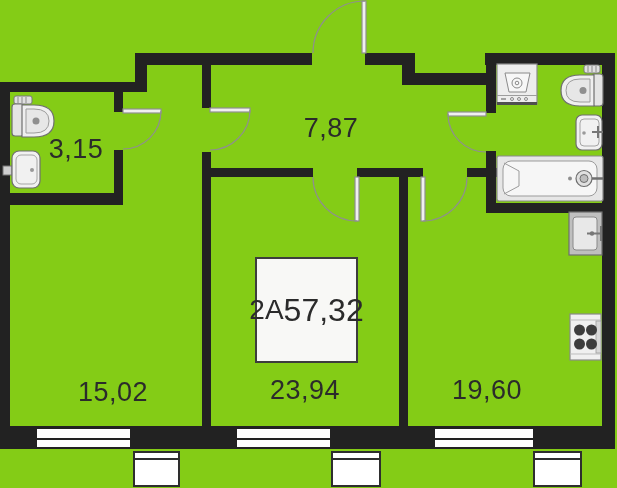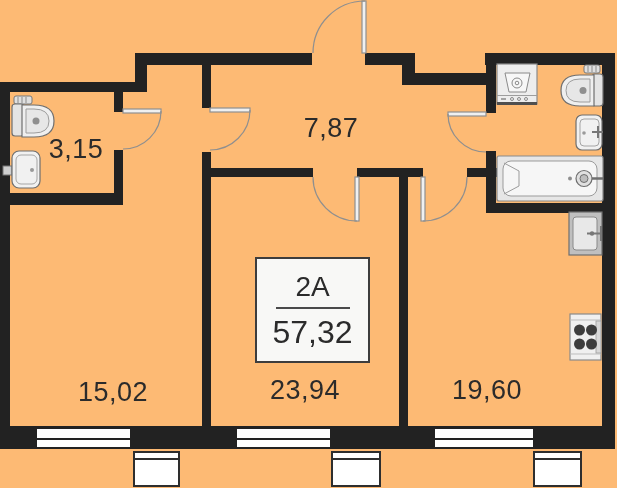--- a/index.html
+++ b/index.html
@@ -1,38 +1,38 @@
 <!DOCTYPE html>
 <html><head>
 <meta charset="utf-8">
 <style>
   html,body{margin:0;padding:0;background:#ffffff;}
   #plan{
-    position:relative;width:617px;height:488px;background:#fdba74;overflow:hidden;
+    position:relative;width:617px;height:488px;background:#84cc16;overflow:hidden;
     font-family:"Liberation Sans", sans-serif;color:#2b2b2b;
   }
   .wall{position:absolute;background:#222222;}
   .room-label{
     position:absolute;transform:translate(-50%,-50%);
     font-size:27px;letter-spacing:0.5px;color:#2b2b2b;white-space:nowrap;
   }
   .window{
     position:absolute;top:426px;height:23px;background:#ffffff;
     border-top:3px solid #222222;border-bottom:2px solid #222222;box-sizing:border-box;
   }
   .window-line{position:absolute;left:0;right:0;top:9px;height:2px;background:#222222;}
   .bbox{
     position:absolute;top:451px;height:36px;background:#ffffff;
     border:2px solid #2e2e2e;box-sizing:border-box;
   }
   .bbox-line{position:absolute;left:0;right:0;top:5px;height:2px;background:#2e2e2e;}
   #unit-box{
-    position:absolute;left:255px;top:257px;width:115px;height:106px;
+    position:absolute;left:255px;top:257px;width:103px;height:106px;
     background:#f8f8f6;border:2px solid #3d3d3d;box-sizing:border-box;
-    display:flex;flex-direction:column;align-items:center;justify-content:center;
+    display:flex;flex-direction:row;align-items:center;justify-content:center;
   }
   #unit-box .unit-type{font-size:28px;line-height:1;}
   #unit-box .unit-divider{width:74px;height:2px;background:#4a4a4a;margin:6px 0 7px 0;}
   #unit-box .unit-area{font-size:32px;line-height:1;}
   svg{position:absolute;left:0;top:0;pointer-events:none;}
 </style>
 </head>
 <body>
 
 <div id="plan">

